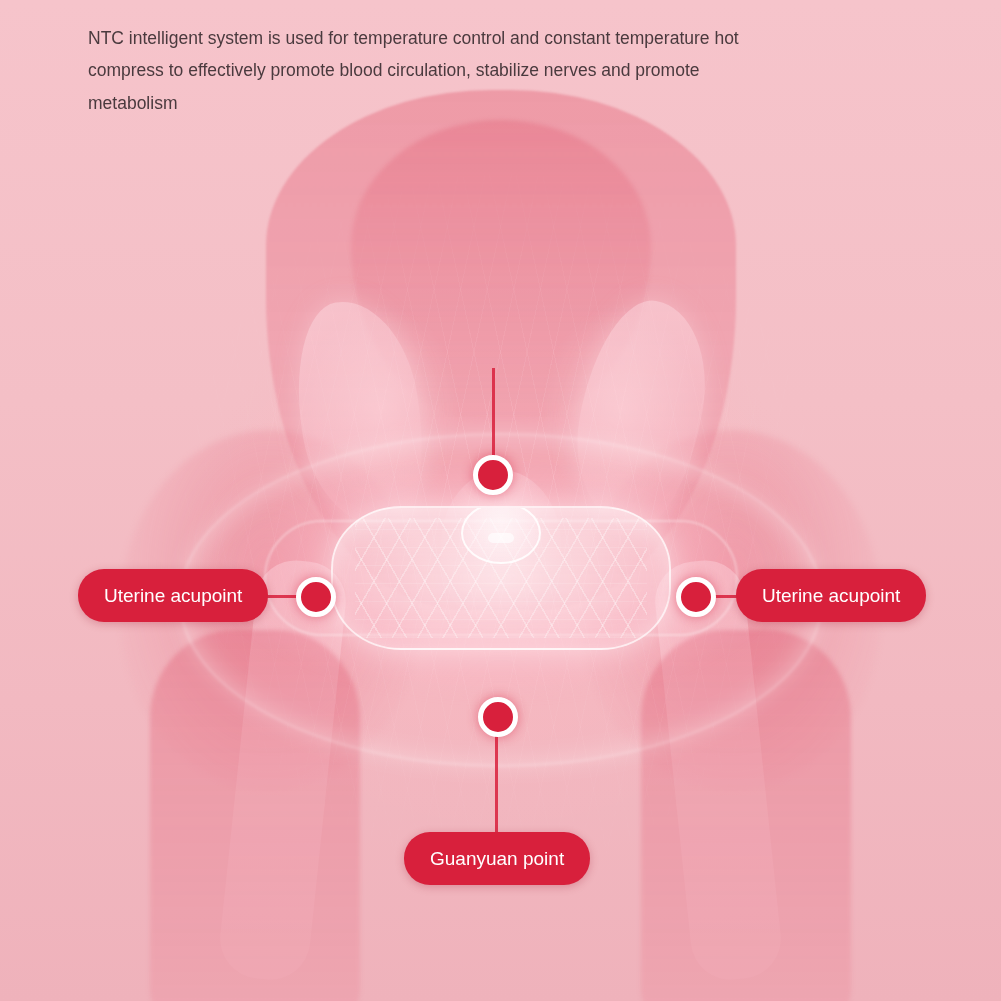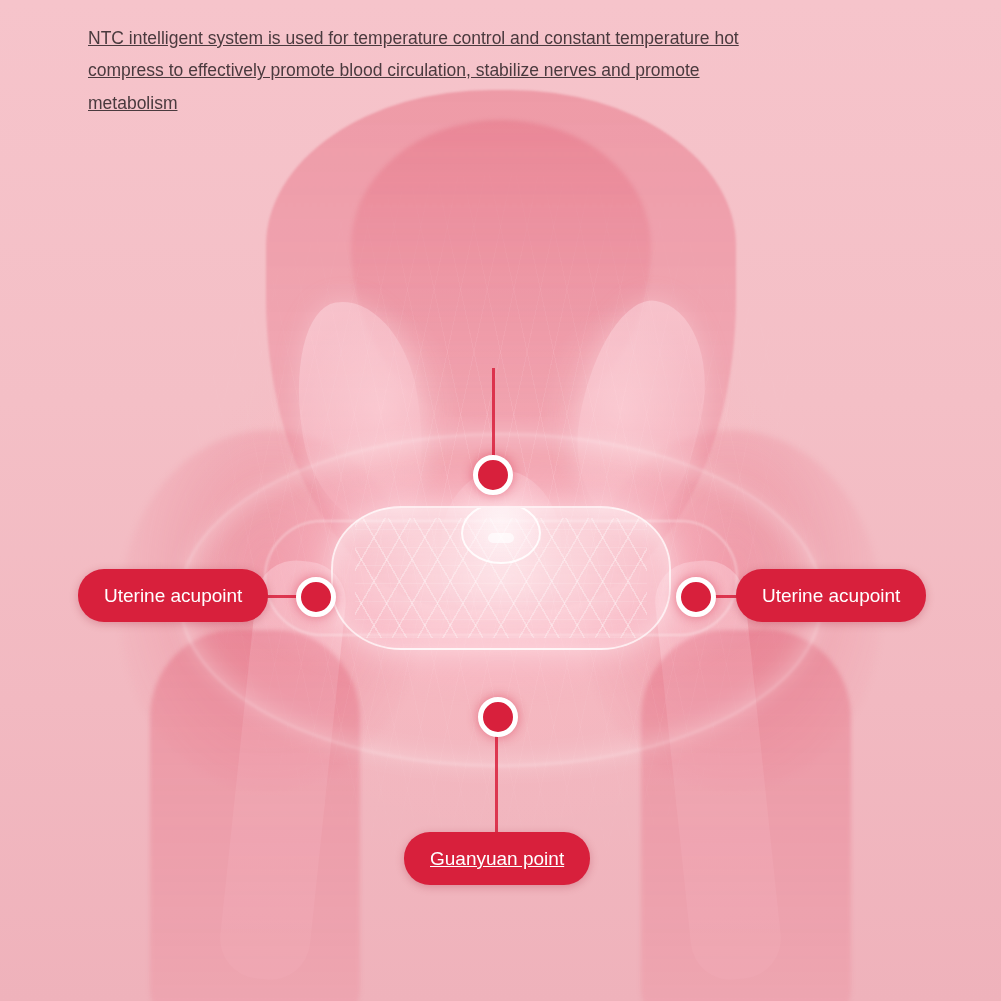--- a/index.html
+++ b/index.html
@@ -242,32 +242,31 @@
     font-size: 19px;
     line-height: 1;
     padding: 17px 26px;
     border-radius: 26px;
     white-space: nowrap;
     box-shadow: 0 2px 8px rgba(150,10,35,0.25);
   }
   .label.qihai     { left: 399px; top: 313px; }
   .label.left-ut   { left: 78px;  top: 569px; }
   .label.right-ut  { left: 736px; top: 569px; }
-  .label.guanyuan  { left: 404px; top: 832px; text-decoration: underline; }
+  .label.guanyuan  { left: 404px; top: 832px; }
 
   
   .caption {
     position: absolute;
     left: 88px;
     top: 22px;
     width: 680px;
     color: #4a3a3e;
     font-size: 17.5px;
     line-height: 1.85;
-    text-decoration: underline;
   }
 </style>
 </head>
 <body>
 
 <div id="stage">
 
   <div class="art">
     <div class="torso"></div>
     <div class="torso-waist"></div>

